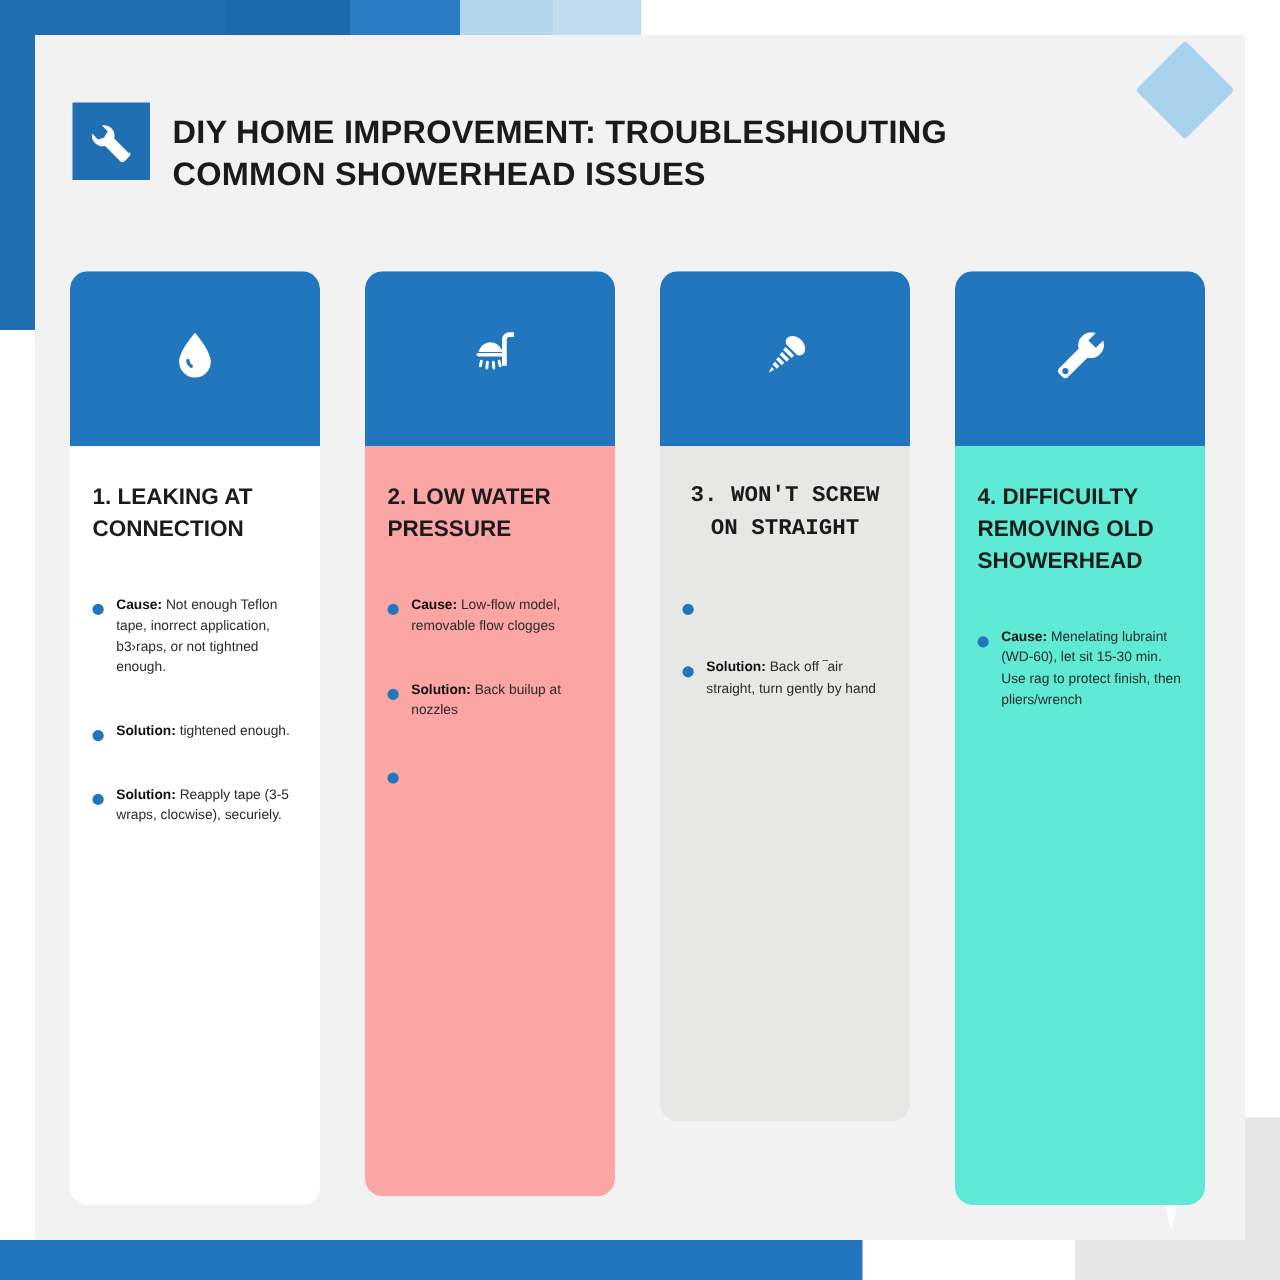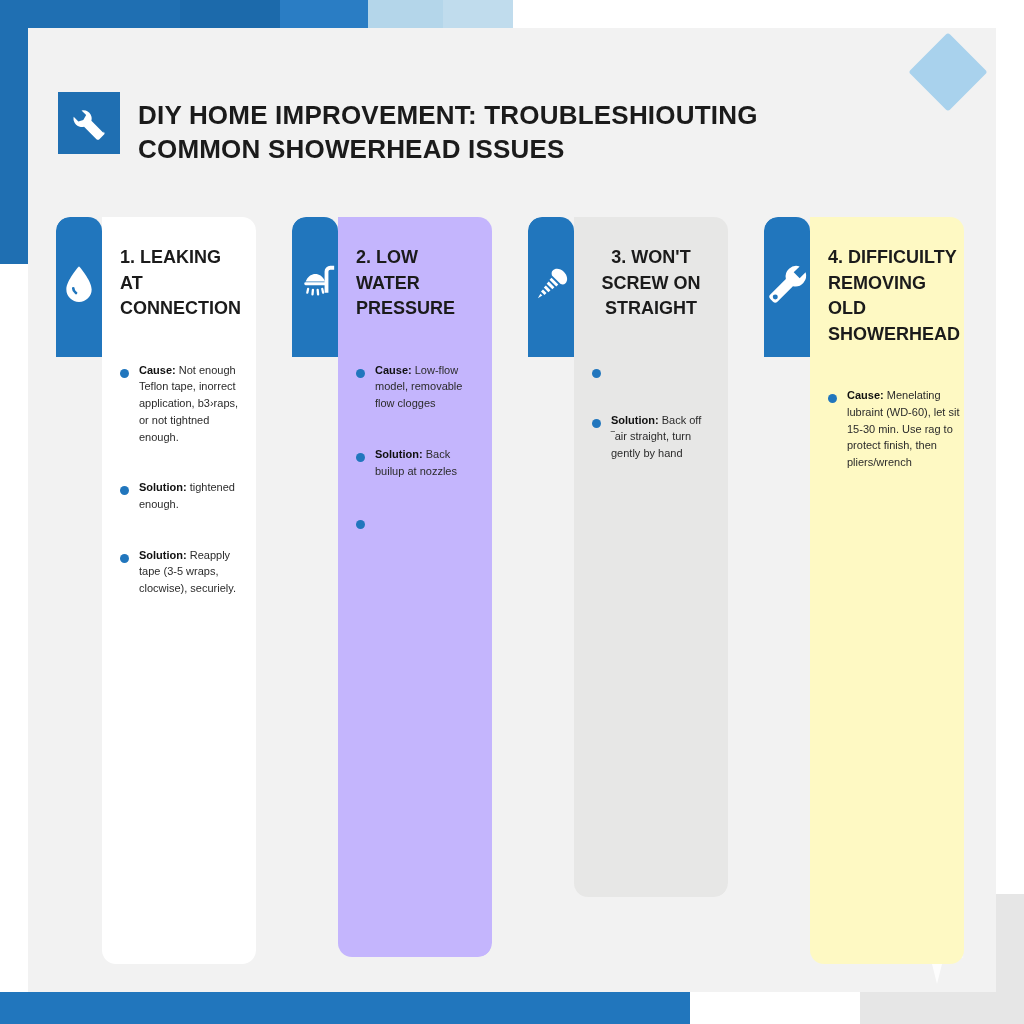--- a/index.html
+++ b/index.html
@@ -60,21 +60,20 @@
   }
 
   
   .header {
     position: absolute;
     left: 58px; top: 82px;
     width: 800px;
     display: flex;
     align-items: flex-start;
     gap: 18px;
-    margin-top: 10px;
   }
   .header-icon-box {
     width: 62px; height: 62px;
     background: #1f6fb2;
     flex: 0 0 62px;
     display: flex; align-items: center; justify-content: center;
   }
   .header-icon-box svg { width: 36px; height: 36px; fill: #ffffff; }
 
   .header-title {
@@ -91,21 +90,21 @@
   .cards {
     position: absolute;
     left: 56px; top: 217px;
     width: 920px;
     display: flex;
     gap: 36px;
   }
   .card {
     width: 200px;
     display: flex;
-    flex-direction: row;
+    flex-direction: column;
     border-radius: 14px;
     overflow: hidden;
   }
 
   .card-head {
     height: 140px;
     background: #2176bd;
     border-top-left-radius: 14px;
     border-top-right-radius: 14px;
     display: flex;
@@ -122,21 +121,21 @@
   }
 
   .card-title {
     font-size: 18px;
     font-weight: bold;
     color: #1b1b1b;
     line-height: 1.42;
     margin-bottom: 40px;
     white-space: pre-line;
   }
-  .card-title.center { text-align: center; }
+  .card-title.center { text-align: center; font-family: Liberation Mono, monospace; }
 
   .bullets { display: flex; flex-direction: column; gap: 34px; }
 
   .bullet {
     display: flex;
     gap: 10px;
     font-size: 11px;
     line-height: 1.52;
     color: #2b2b2b;
   }
@@ -145,23 +144,23 @@
     width: 9px; height: 9px;
     border-radius: 50%;
     background: #2176bd;
     margin-top: 7px;
   }
   .bullet-text { flex: 1; }
   .bullet-lead { font-weight: bold; color: #101010; }
 
   
   .card-1 .card-body { background: #ffffff; min-height: 607px; }
-  .card-2 .card-body { background: #c4b5fd; min-height: 600px; }
+  .card-2 .card-body { background: #fca5a5; min-height: 600px; }
   .card-3 .card-body { background: #e7e7e6; min-height: 540px; }
-  .card-4 .card-body { background: #fef9c3; min-height: 607px; }
+  .card-4 .card-body { background: #5eead4; min-height: 607px; }
 
   .card-1 { height: 747px; }
   .card-2 { height: 740px; }
   .card-3 { height: 680px; }
   .card-4 { height: 747px; }
 </style>
 </head>
 <body>
 
 <div class="deco bg-top-strip-a"></div>

